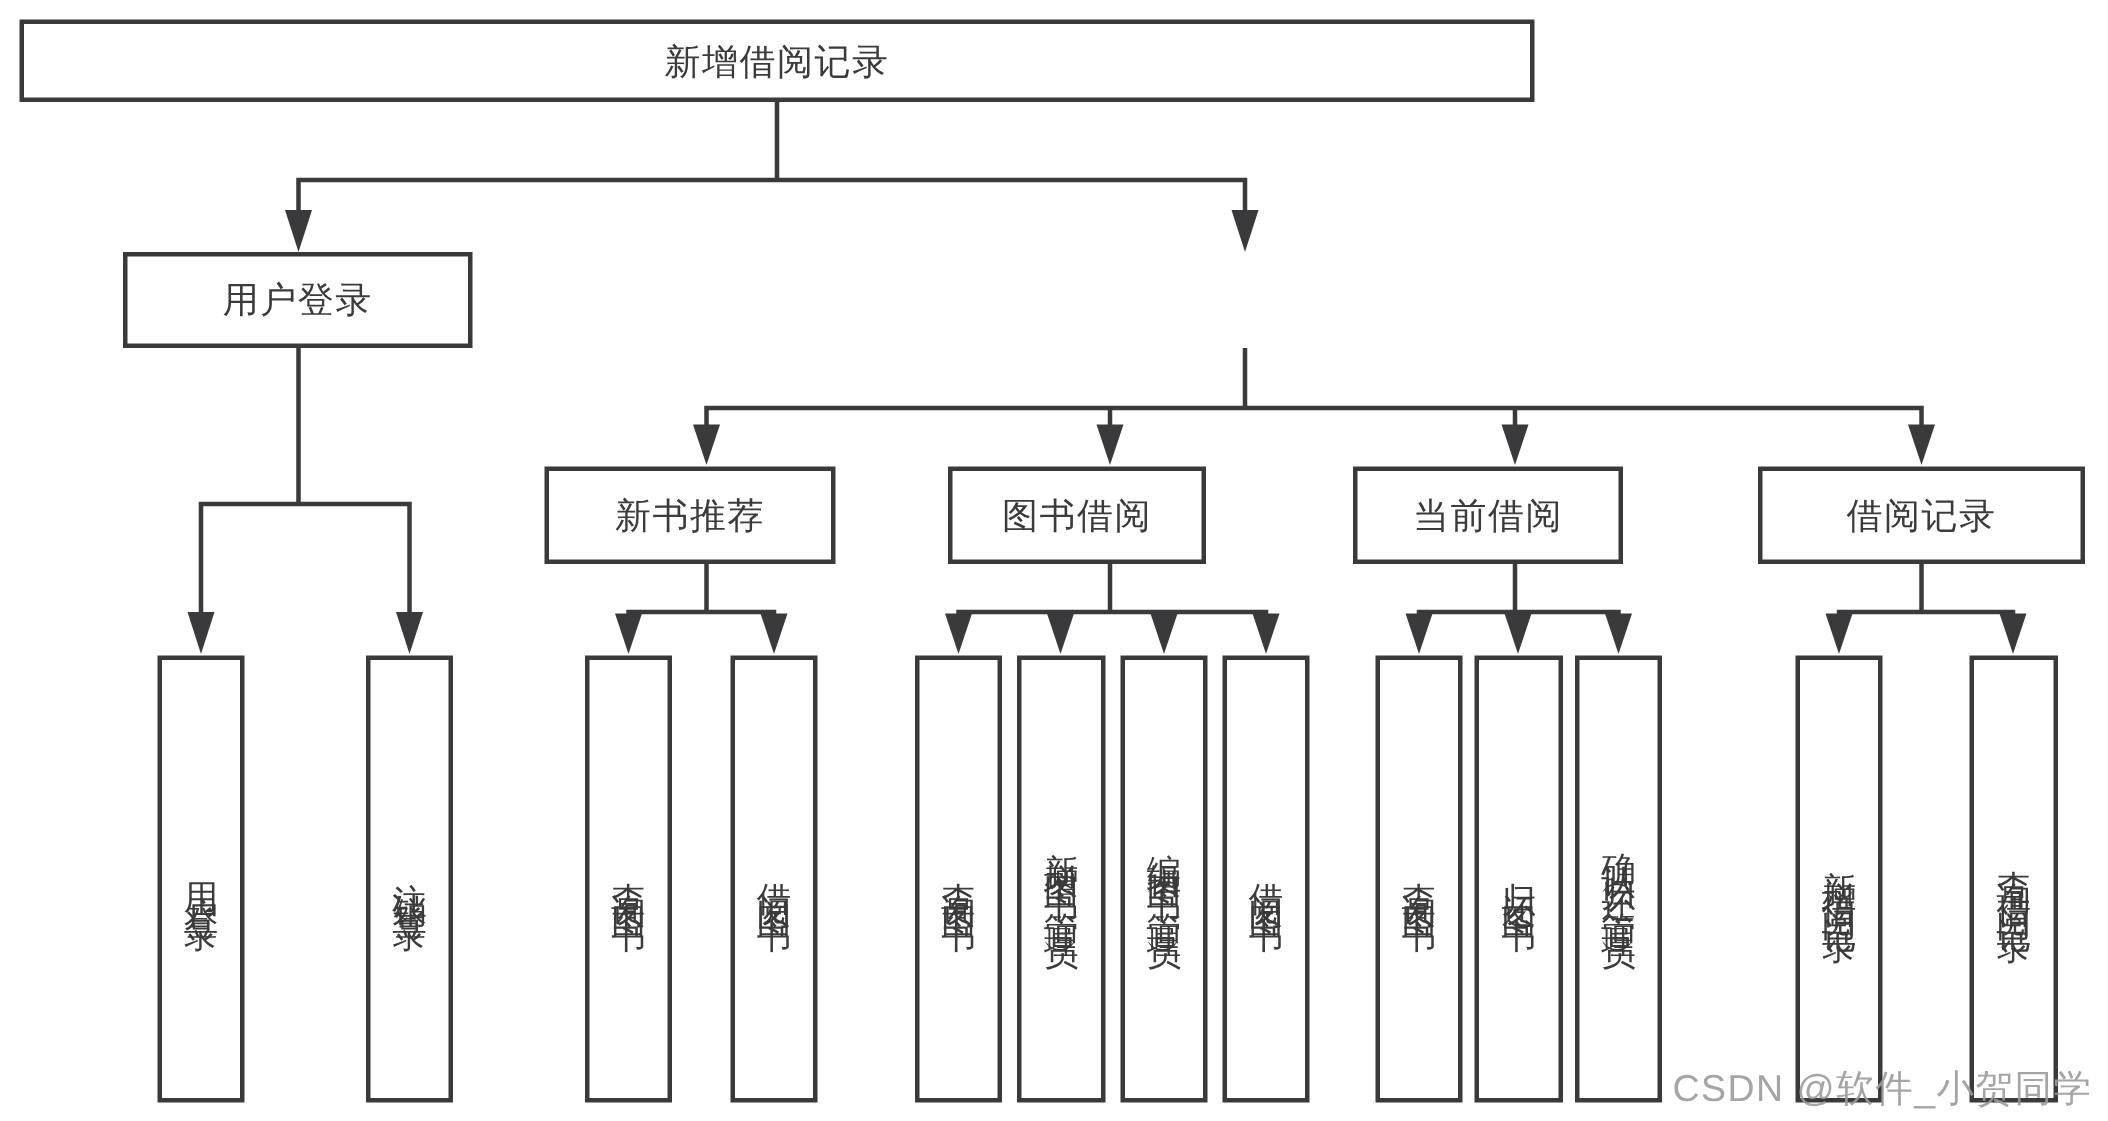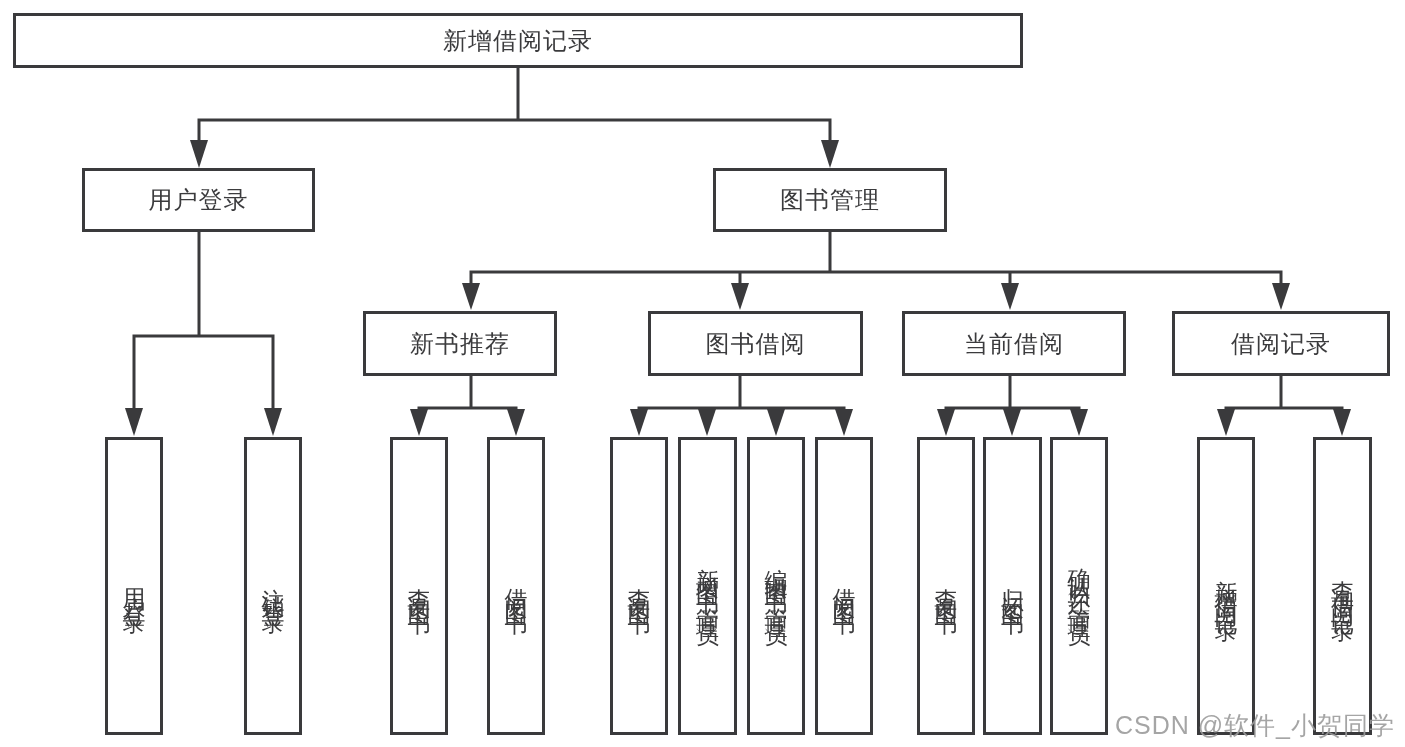--- a/index.html
+++ b/index.html
@@ -102,31 +102,28 @@
     </g>
   </svg>
 
   <div class="node h" style="left:13px; top:13px; width:1010px; height:55px;">
     <span>新增借阅记录</span>
   </div>
 
   <div class="node h" style="left:82px; top:168px; width:233px; height:64px;">
     <span>用户登录</span>
   </div>
-  <div class="node h" style="left:713px; top:168px; width:234px; height:64px;">
-    <span>图书管理</span>
-  </div>
 
   <div class="node h" style="left:363px; top:311px; width:194px; height:65px;">
     <span>新书推荐</span>
   </div>
-  <div class="node h" style="left:648px; top:311px; width:215px; height:65px;">
+  <div class="node h" style="left:632px; top:311px; width:172px; height:65px;">
     <span>图书借阅</span>
   </div>
-  <div class="node h" style="left:902px; top:311px; width:224px; height:65px;">
+  <div class="node h" style="left:902px; top:311px; width:180px; height:65px;">
     <span>当前借阅</span>
   </div>
   <div class="node h" style="left:1172px; top:311px; width:218px; height:65px;">
     <span>借阅记录</span>
   </div>
 
   <div class="node v" style="left:105px; top:437px; width:58px; height:298px;">
     <span>用户登录</span>
   </div>
   <div class="node v" style="left:244px; top:437px; width:58px; height:298px;">

